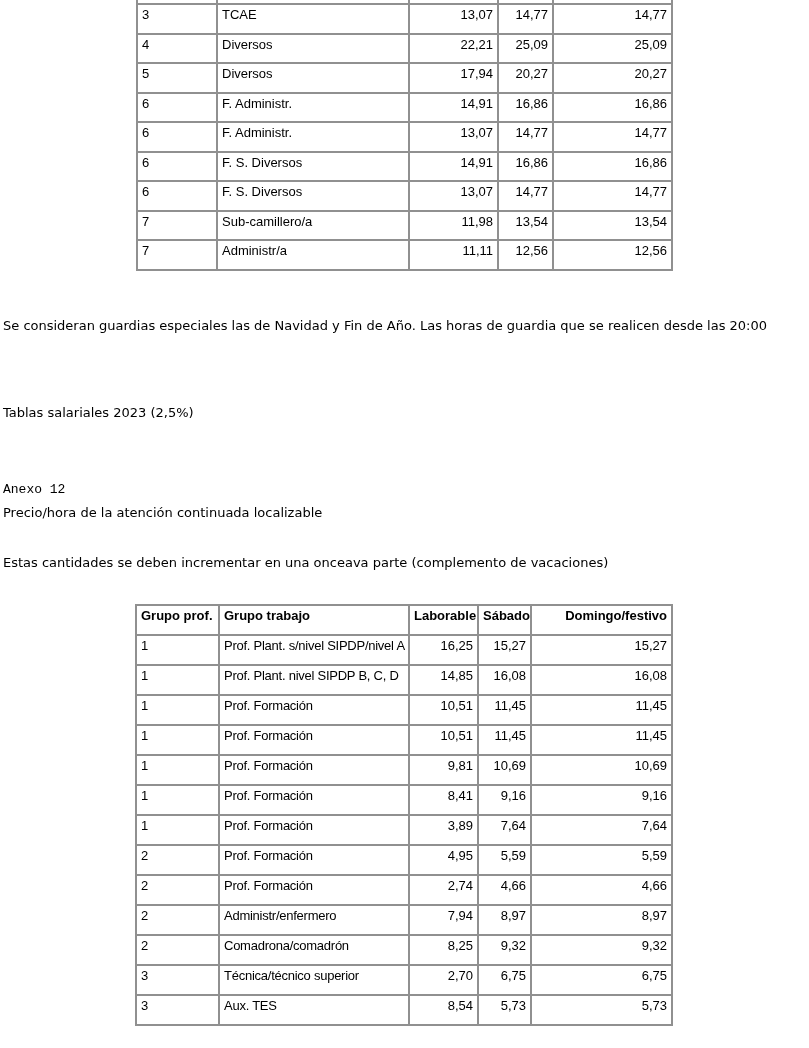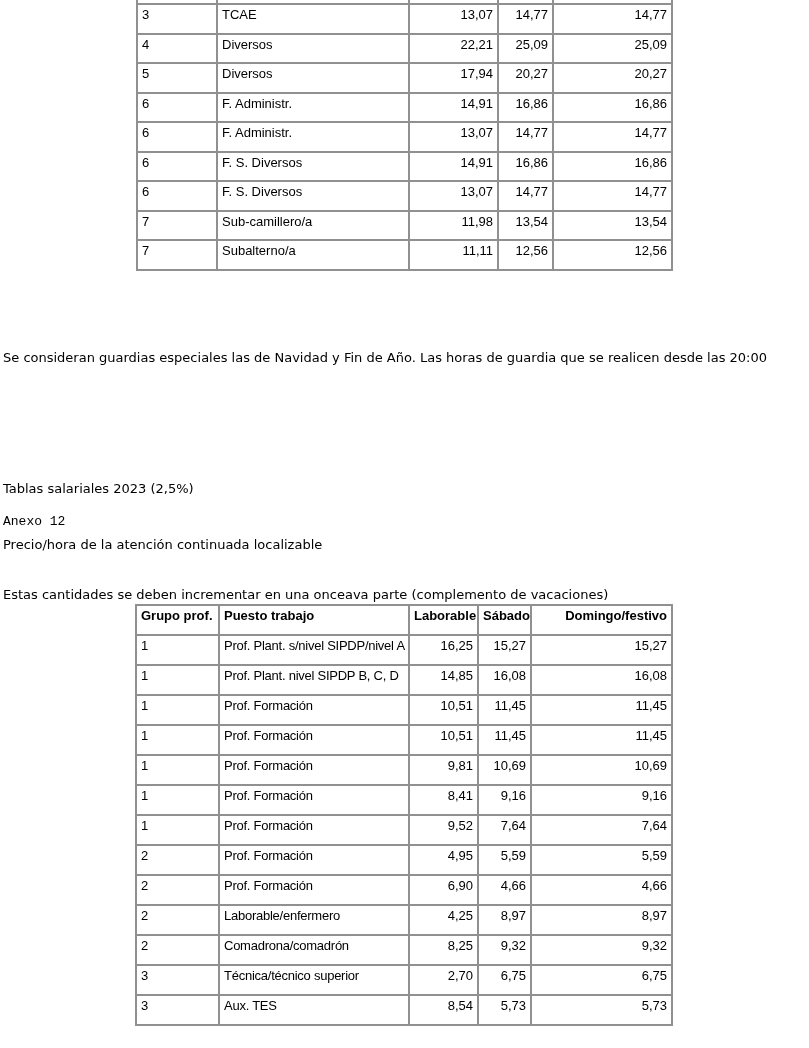--- a/index.html
+++ b/index.html
@@ -39,24 +39,24 @@
   #table1 tr { height: 29.5px; }
   #table2 tr { height: 30px; margin-top: 28px; }
 
   
   #table1 tr.cut { height: 3px; }
   #table1 tr.cut td { border-top: none; padding: 0; height: 3px; line-height: 0; }
 
   #table2 td.c1 { letter-spacing: -0.25px; }
 
   
-  .txt { position: absolute; left: 3px; line-height: 18px; white-space: nowrap; margin-top: 32px; }
+  .txt { position: absolute; left: 3px; line-height: 18px; white-space: nowrap; }
   .para { line-height: 18.5px; }
   #p-guardias { top: 317px; }
-  #h-tablas   { top: 448px; }
+  #h-tablas   { top: 404px; }
   #h-anexo    { top: 481px; font-family: Liberation Mono, monospace; }
   #h-precio   { top: 504px; }
   #h-estas    { top: 554px; }
 </style>
 </head>
 <body>
 
 <div class="doc">
 
   <table class="saltab" id="table1">
@@ -126,21 +126,21 @@
         </tr>
         <tr>
           <td class="c0">7</td>
           <td class="c1">Sub-camillero/a</td>
           <td class="c2">11,98</td>
           <td class="c3">13,54</td>
           <td class="c4">13,54</td>
         </tr>
         <tr>
           <td class="c0">7</td>
-          <td class="c1">Subalterno/a</td>
+          <td class="c1">Administr/a</td>
           <td class="c2">11,11</td>
           <td class="c3">12,56</td>
           <td class="c4">12,56</td>
         </tr>
       </tbody>
   </table>
 
   <div class="txt para" id="p-guardias">
     <div>Se consideran guardias especiales las de Navidad y Fin de Año. Las horas de guardia que se realicen desde las 20:00</div>
   </div>
@@ -154,21 +154,21 @@
     <colgroup>
       <col style="width:83px">
         <col style="width:190px">
         <col style="width:69px">
         <col style="width:53px">
         <col style="width:141px">
     </colgroup>
     <thead>
       <tr>
         <th class="c0">Grupo prof.</th>
-        <th class="c1">Puesto trabajo</th>
+        <th class="c1">Grupo trabajo</th>
         <th class="c2">Laborable</th>
         <th class="c3">Sábado</th>
         <th class="c4">Domingo/festivo</th>
       </tr>
     </thead>
     <tbody>
         <tr>
           <td class="c0">1</td>
           <td class="c1">Prof. Plant. s/nivel SIPDP/nivel A</td>
           <td class="c2">16,25</td>
@@ -206,42 +206,42 @@
         <tr>
           <td class="c0">1</td>
           <td class="c1">Prof. Formación</td>
           <td class="c2">8,41</td>
           <td class="c3">9,16</td>
           <td class="c4">9,16</td>
         </tr>
         <tr>
           <td class="c0">1</td>
           <td class="c1">Prof. Formación</td>
-          <td class="c2">9,52</td>
+          <td class="c2">3,89</td>
           <td class="c3">7,64</td>
           <td class="c4">7,64</td>
         </tr>
         <tr>
           <td class="c0">2</td>
           <td class="c1">Prof. Formación</td>
           <td class="c2">4,95</td>
           <td class="c3">5,59</td>
           <td class="c4">5,59</td>
         </tr>
         <tr>
           <td class="c0">2</td>
           <td class="c1">Prof. Formación</td>
-          <td class="c2">6,90</td>
+          <td class="c2">2,74</td>
           <td class="c3">4,66</td>
           <td class="c4">4,66</td>
         </tr>
         <tr>
           <td class="c0">2</td>
-          <td class="c1">Laborable/enfermero</td>
-          <td class="c2">4,25</td>
+          <td class="c1">Administr/enfermero</td>
+          <td class="c2">7,94</td>
           <td class="c3">8,97</td>
           <td class="c4">8,97</td>
         </tr>
         <tr>
           <td class="c0">2</td>
           <td class="c1">Comadrona/comadrón</td>
           <td class="c2">8,25</td>
           <td class="c3">9,32</td>
           <td class="c4">9,32</td>
         </tr>

